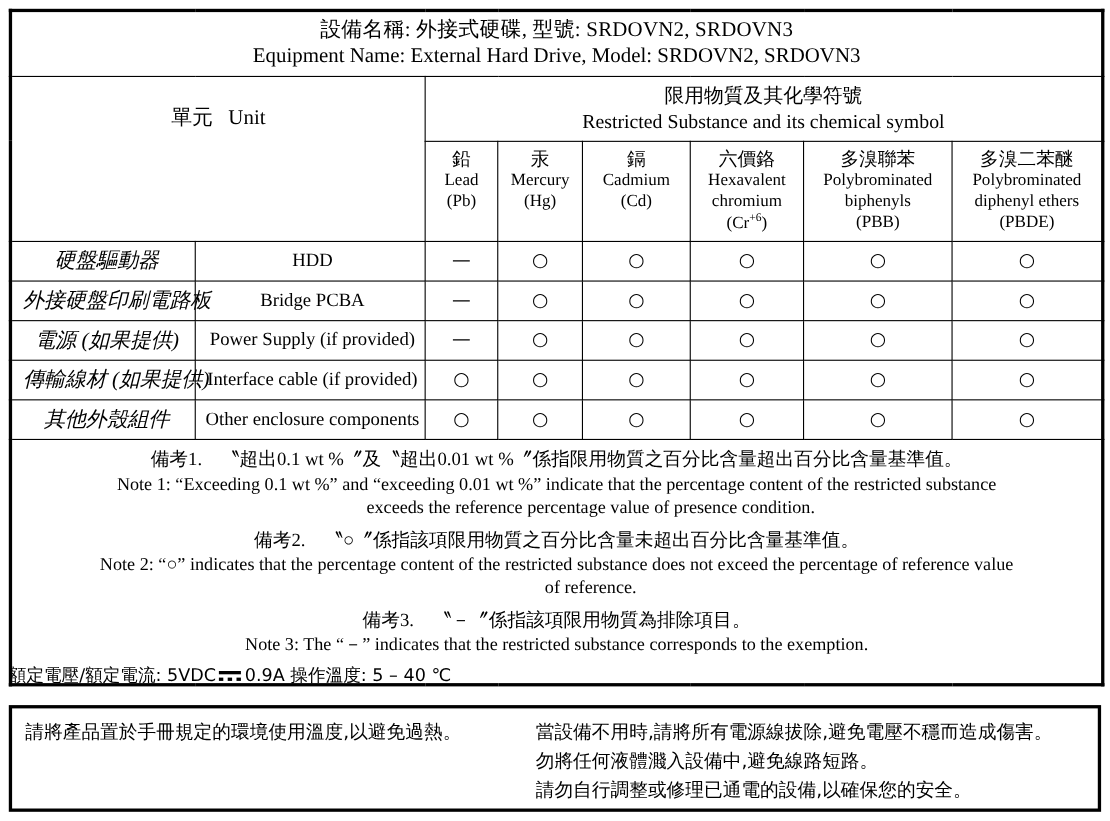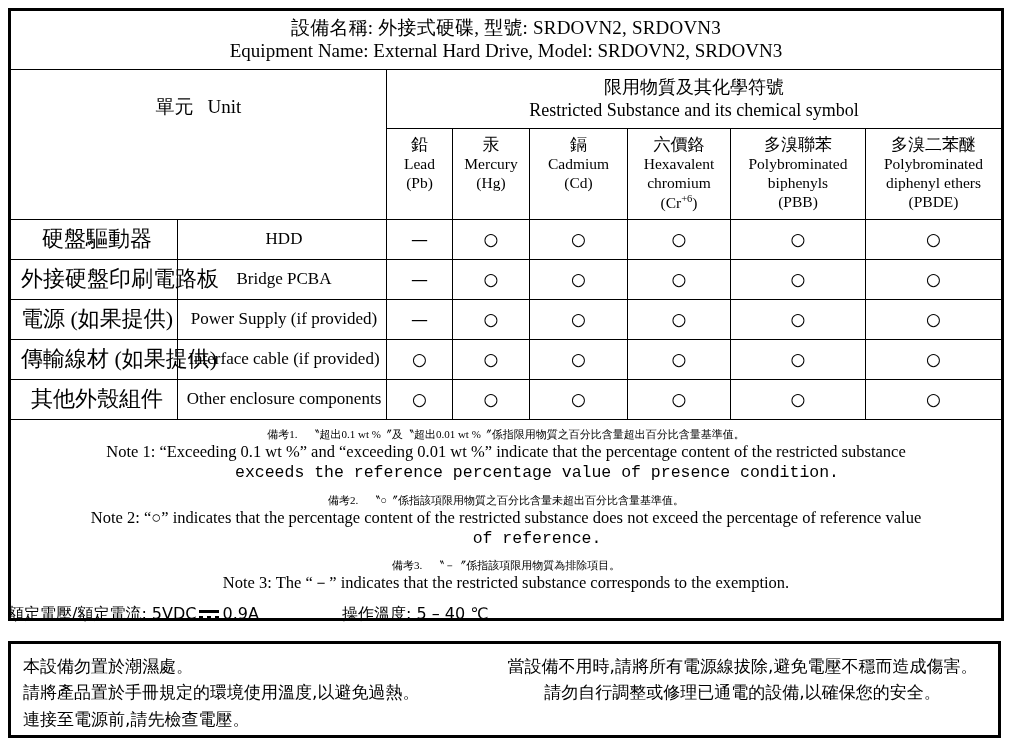--- a/index.html
+++ b/index.html
@@ -70,23 +70,24 @@
     line-height: 1.2;
     padding: 6px 2px 7px 2px !important;
     vertical-align: top !important;
   }
   .sub-head .ln { display: block; }
   .sub-head .cjk { font-size: 17px; }
   .sub-head sup { font-size: 0.68em; vertical-align: super; }
 
   td.unit-zh {
     text-align: left;
-    font-size: 22px;
+    font-size: 19px;
     padding: 4px 4px 5px 10px !important;
     white-space: nowrap;
+    font-style: italic;
   }
   td.unit-en {
     text-align: left;
     font-size: 17px;
     padding: 4px 4px 5px 8px !important;
     white-space: nowrap;
     border-left: none !important;
   }
   td.mark {
     font-size: 17px;
@@ -95,36 +96,36 @@
   }
 
   td.notes {
     text-align: left;
     padding: 7px 10px 9px 10px !important;
     font-size: 16.5px;
     line-height: 1.28;
   }
   .note-block { margin-bottom: 9px; }
   .note-block:last-child { margin-bottom: 16px; }
-  .note-zh { font-size: 11px; white-space: nowrap; }
+  .note-zh { font-size: 17px; white-space: nowrap; }
   .note-en { font-size: 16.5px; }
-  .note-en .hang { display: block; padding-left: 62px; font-family: Liberation Mono, monospace; }
+  .note-en .hang { display: block; padding-left: 62px; }
 
   
   .ratings {
     position: absolute;
     left: 8px;
     top: 604px;
     width: 993px;
     font-family: "DejaVu Sans", "Liberation Sans", sans-serif;
     font-size: 16px;
     white-space: nowrap;
   }
   .ratings .r-volt { display: inline-block; }
-  .ratings .r-temp { display: inline-block; margin-left: 78px; }
+  .ratings .r-temp { display: inline-block; }
   .dc-symbol {
     display: inline-block;
     width: 20px;
     height: 11px;
     position: relative;
     vertical-align: -1px;
     margin: 0 3px;
   }
   .dc-symbol i {
     position: absolute;
@@ -151,21 +152,21 @@
     display: flex;
     font-family: "DejaVu Sans", "Liberation Sans", sans-serif;
   }
   .warn-col {
     padding: 9px 0 0 12px;
     font-size: 17px;
     line-height: 1.55;
     white-space: nowrap;
   }
   .warn-col.left { width: 462px; }
-  .warn-col.right { width: 520px; padding-left: 10px; text-align: center; }
+  .warn-col.right { width: 520px; padding-left: 10px; }
   .warn-line { display: block; }
 </style>
 </head>
 <body>
 
 <div class="page">
 
   <div class="rohs-wrap">
     <table class="rohs">
       <colgroup>
@@ -312,23 +313,22 @@
       </table>
   </div>
 
   <div class="ratings">
     <span class="r-volt"><span>額定電壓/額定電流: 5VDC</span><span class="dc-symbol"><i class="b1"></i><i class="b2"></i><i class="b3"></i><i class="b4"></i></span><span>0.9A</span></span>
     <span class="r-temp">操作溫度: 5 – 40 ℃</span>
   </div>
 
   <div class="warn-box">
     <div class="warn-col left">
-      <span class="warn-line">本設備勿置於潮濕處。</span>
       <span class="warn-line">請將產品置於手冊規定的環境使用溫度,以避免過熱。</span>
-      <span class="warn-line">連接至電源前,請先檢查電壓。</span>
     </div>
     <div class="warn-col right">
       <span class="warn-line">當設備不用時,請將所有電源線拔除,避免電壓不穩而造成傷害。</span>
+      <span class="warn-line">勿將任何液體濺入設備中,避免線路短路。</span>
       <span class="warn-line">請勿自行調整或修理已通電的設備,以確保您的安全。</span>
     </div>
   </div>
 
 </div>
 
 </body></html>

